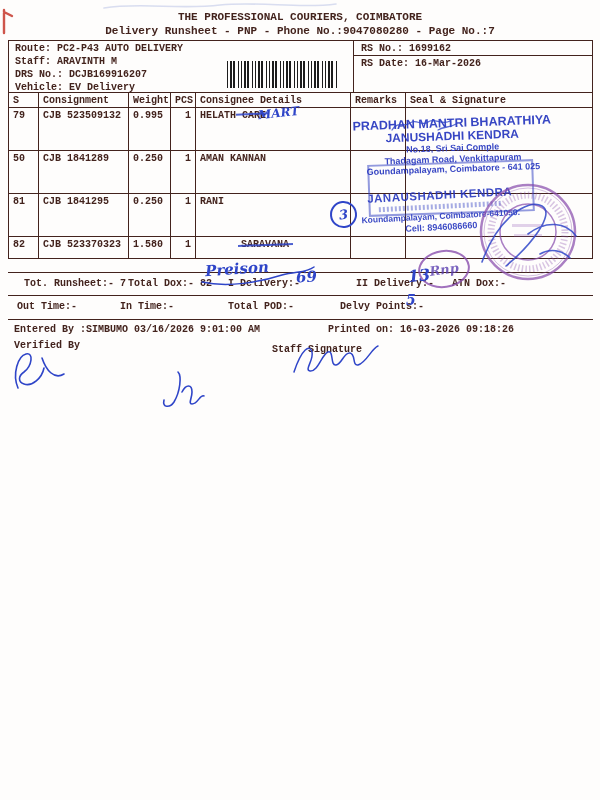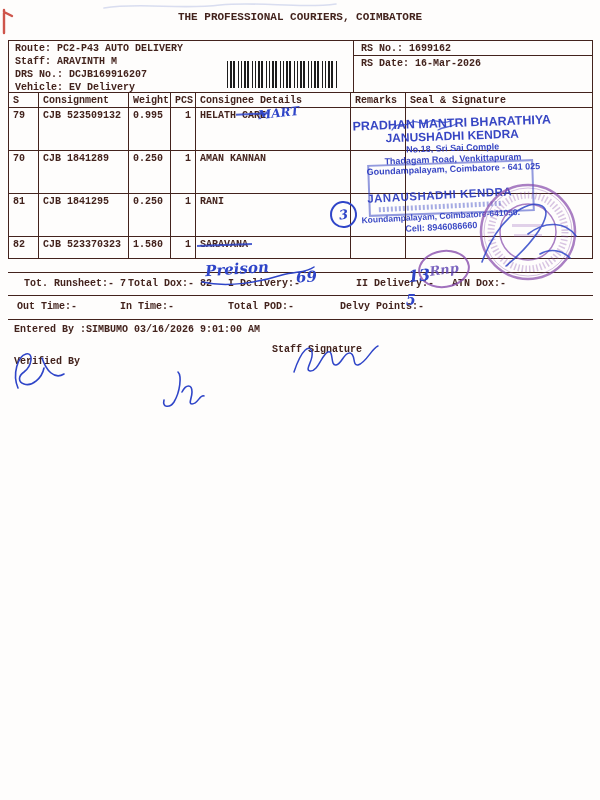--- a/index.html
+++ b/index.html
@@ -27,21 +27,21 @@
   .barcode{position:absolute;left:218px;top:20px;width:110px;height:27px;
     background:repeating-linear-gradient(90deg,#1c1c1c 0 1px,transparent 1px 3px,#1c1c1c 3px 5px,transparent 5px 6px,#1c1c1c 6px 8px,transparent 8px 11px,#1c1c1c 11px 12px,transparent 12px 14px);}
   
   .sheet-table{position:absolute;left:8px;top:92px;display:grid;
     grid-template-columns:30px 90px 42px 25px 155px 55px 187px;
     grid-template-rows:15px 43px 43px 43px 22px;
     border-top:1px solid var(--ink);border-left:1px solid var(--ink);}
   .cell{border-right:1px solid var(--ink);border-bottom:1px solid var(--ink);
     padding:2px 4px;font-size:10px;overflow:hidden;}
   .pcsv{text-align:right;}
-  .strike{position:relative;display:inline-block;}
+  .strike{position:relative;display:inline-block;margin-left:41px;}
   .strike::after{content:"";position:absolute;left:-3px;right:-4px;top:45%;height:2px;
     background:var(--pen);transform:rotate(-2deg);opacity:.85;}
   
   .totrow{position:absolute;left:8px;width:585px;height:23px;border-top:1px solid var(--ink);}
   .totrow2{border-bottom:1px solid var(--ink);}
   
   .stamp-rect{position:absolute;left:335px;top:116px;width:235px;text-align:center;
     transform:rotate(-2deg);color:var(--stampb);opacity:.92;
     font-family:"Liberation Sans",sans-serif;font-weight:bold;line-height:1.12;}
   .stamp-box{position:absolute;left:368px;top:162px;width:162px;height:48px;
@@ -68,20 +68,21 @@
 <div class="page">
 
   <svg style="left:100px;top:0px" width="240" height="12" viewBox="0 0 240 12">
     <path d="M4 8 C40 2 80 10 120 5 C160 1 200 9 236 4" fill="none" stroke="#b9c2e6" stroke-width="1.6" opacity=".55" stroke-linecap="round"></path>
   </svg>
   <svg style="left:0px;top:8px" width="14" height="28" viewBox="0 0 14 28">
     <path d="M4 2 L4 25 M4 4 L12 8" fill="none" stroke="var(--red)" stroke-width="2.4" opacity=".85" stroke-linecap="round"></path>
   </svg>
 
   <div class="t f11 center" style="top:11px">THE PROFESSIONAL COURIERS, COIMBATORE</div>
+  <div class="t f11 center" style="top:25px">Delivery Runsheet - PNP - Phone No.:9047080280 - Page No.:7</div>
 
   <div class="info-box">
     <div class="info-vdiv"></div>
     <div class="info-hdiv"></div>
     <div class="t f10" style="left:6px;top:2px"><span>Route:</span> <span>PC2-P43 AUTO DELIVERY</span></div>
     <div class="t f10" style="left:6px;top:15px"><span>Staff:</span> <span>ARAVINTH M</span></div>
     <div class="t f10" style="left:6px;top:28px"><span>DRS No.:</span> <span>DCJB169916207</span></div>
     <div class="t f10" style="left:6px;top:41px"><span>Vehicle:</span> <span>EV Delivery</span></div>
     <div class="barcode"></div>
     <div class="t f10" style="left:352px;top:2px"><span>RS No.:</span> <span>1699162</span></div>
@@ -98,21 +99,21 @@
     <div class="cell">Seal &amp; Signature</div>
 
     <div class="cell">79</div>
     <div class="cell">CJB 523509132</div>
     <div class="cell">0.995</div>
     <div class="cell pcsv">1</div>
     <div class="cell">HELATH CARE</div>
     <div class="cell"></div>
     <div class="cell"></div>
 
-    <div class="cell">70</div>
+    <div class="cell">50</div>
     <div class="cell">CJB 1841289</div>
     <div class="cell">0.250</div>
     <div class="cell pcsv">1</div>
     <div class="cell">AMAN KANNAN</div>
     <div class="cell"></div>
     <div class="cell"></div>
 
     <div class="cell">81</div>
     <div class="cell">CJB 1841295</div>
     <div class="cell">0.250</div>
@@ -138,21 +139,22 @@
     <div class="t f10" style="left:444px;top:5px">ATN Dox:-</div>
   </div>
   <div class="totrow totrow2" style="top:295px">
     <div class="t f10" style="left:9px;top:5px">Out Time:-</div>
     <div class="t f10" style="left:112px;top:5px">In Time:-</div>
     <div class="t f10" style="left:220px;top:5px">Total POD:-</div>
     <div class="t f10" style="left:332px;top:5px">Delvy Points:-</div>
   </div>
 
   <div class="t f10" style="left:14px;top:324px">Entered By :SIMBUMO 03/16/2026 9:01:00 AM</div>
-  <div class="t f10" style="left:14px;top:356px">Verified By</div>
+  <div class="t f10" style="left:328px;top:324px">Printed on: 16-03-2026 09:18:26</div>
+  <div class="t f10" style="left:14px;top:340px">Verified By</div>
   <div class="t f10" style="left:272px;top:344px">Staff Signature</div>
 
   <div class="stamp-box"></div>
   <div class="stamp-rect">
     <div style="font-size:12.5px">PRADHAN MANTRI BHARATHIYA</div>
     <div style="font-size:12px">JANUSHADHI KENDRA</div>
     <div style="font-size:9px">No.18, Sri Sai Comple</div>
     <div style="font-size:9px">Thadagam Road, Venkittapuram</div>
     <div style="font-size:9px">Goundampalayam, Coimbatore - 641 025</div>
   </div>

